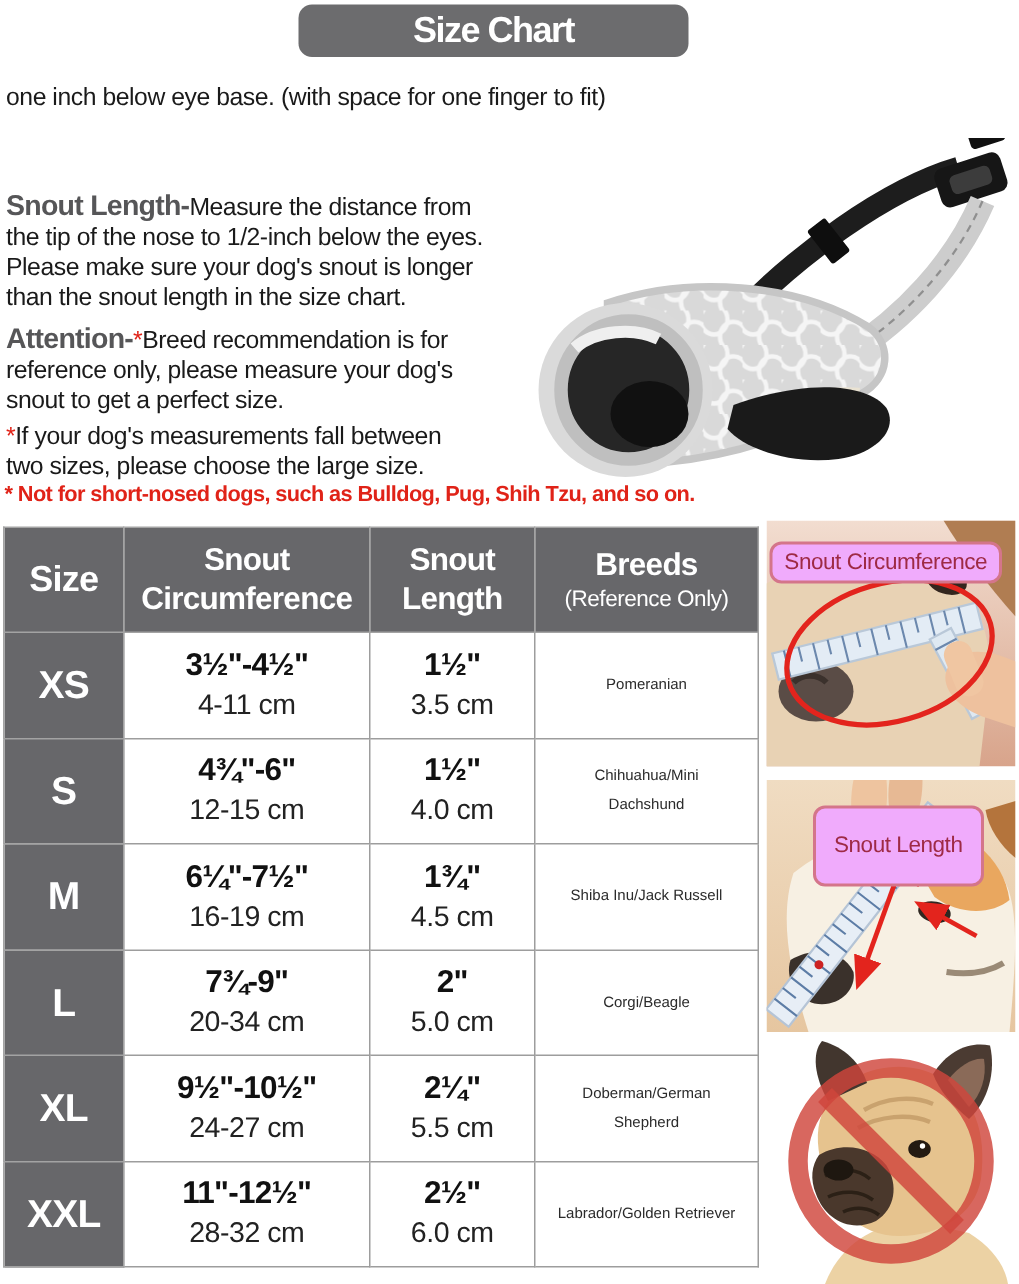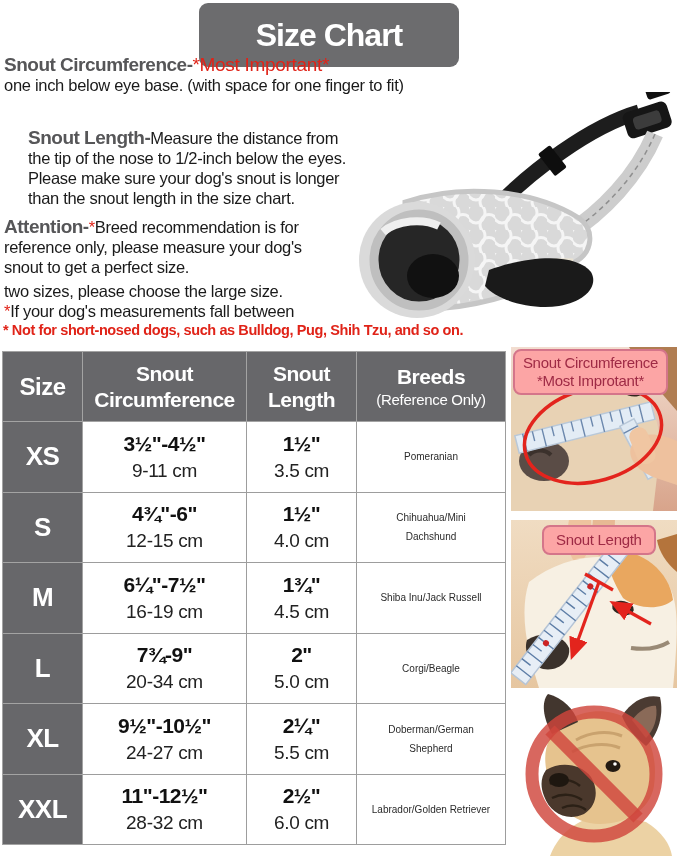--- a/index.html
+++ b/index.html
@@ -9,32 +9,32 @@
     --label-border-pink:#d4758a;
   }
   *{box-sizing:border-box;margin:0;padding:0;}
   html,body{background:#fff;}
   body{
     width:679px;height:856px;position:relative;overflow:hidden;
     font-family:"Liberation Sans",sans-serif;color:#171717;
   }
   
   .title-pill{
-    position:absolute;left:199px;top:3px;width:260px;height:64px;
+    position:absolute;left:199px;top:3px;width:260px;height:35px;
     background:#6c6c6e;border-radius:9px;
     display:flex;align-items:center;justify-content:center;
-    color:#fff;font-size:32px;font-weight:bold;letter-spacing:-1px;
+    color:#fff;font-size:24px;font-weight:bold;letter-spacing:-1px;
   }
   
   .sec{position:absolute;left:4px;font-size:16.5px;line-height:20px;letter-spacing:-0.3px;white-space:nowrap;color:#1a1a1a;}
   .sec .h{font-size:19px;font-weight:bold;color:#565658;letter-spacing:-0.5px;}
   .red{color:var(--accent-red);}
   .hl{font-size:19px;}
   #sec-circumference{top:55px;}
-  #sec-length{top:128px;margin-left:24px;}
+  #sec-length{top:128px;}
   #sec-attention{top:217px;}
   #sec-between{top:281px;}
   .warning-line{
     position:absolute;left:3px;top:322px;width:560px;white-space:nowrap;
     font-size:14.5px;font-weight:bold;letter-spacing:-0.4px;color:var(--accent-red);
   }
   
   table.size-table{
     position:absolute;left:2px;top:351px;width:503px;
     border-collapse:collapse;table-layout:fixed;
@@ -57,26 +57,26 @@
   .td-size{font-size:26px;font-weight:bold;letter-spacing:-0.5px;}
   .val-in{font-size:21px;font-weight:bold;letter-spacing:-0.5px;color:#111;margin-bottom:4px;}
   .val-cm{font-size:19px;color:#222;letter-spacing:-0.3px;}
   .td-breed{font-size:10px;line-height:19px;color:#2b2b2b;padding:0 14px;}
   
   .panel{position:absolute;overflow:hidden;}
   #panel-circ{left:511px;top:347px;width:166px;height:164px;}
   #panel-len{left:511px;top:520px;width:166px;height:168px;}
   #panel-no{left:514px;top:692px;width:165px;height:164px;}
   .panel-label{
-    position:absolute;background:#fca5a5;border:2px solid var(--label-border-pink);
+    position:absolute;background:#f0abfc;border:2px solid var(--label-border-pink);
     border-radius:8px;color:var(--label-maroon);text-align:center;
-    font-size:15px;line-height:18px;letter-spacing:-0.3px;
+    font-size:15px;line-height:18px;letter-spacing:-0.3px;margin-top:12px;
   }
   #label-circ{left:513px;top:349px;width:155px;padding:3px 0;}
-  #label-len{left:542px;top:525px;padding:4px 12px;}
+  #label-len{left:542px;top:525px;padding:16px 12px;}
   
   #muzzle-photo{position:absolute;left:339px;top:92px;width:340px;height:235px;}
 </style>
 </head>
 <body>
 
 <div class="title-pill">
   <span>Size Chart</span>
 </div>
 
@@ -118,23 +118,20 @@
   <g>
     <ellipse cx="78" cy="168" rx="58" ry="58" fill="#dadada"></ellipse>
     <ellipse cx="80" cy="168" rx="45" ry="46" fill="#262626"></ellipse>
     <ellipse cx="80" cy="168" rx="45" ry="46" fill="none" stroke="#bfbfbf" stroke-width="9"></ellipse>
     <path d="M44 140 C 58 128 84 126 100 134" stroke="#efefef" stroke-width="8" fill="none"></path>
     <ellipse cx="94" cy="184" rx="26" ry="22" fill="#111"></ellipse>
   </g>
 </svg>
 
 <div class="sec" id="sec-circumference">
-  <div>
-    <span class="h">Snout Circumference-</span><span class="red hl">*Most Important*</span>
-  </div>
   <div>one inch below eye base. (with space for one finger to fit)</div>
 </div>
 
 <div class="sec" id="sec-length">
   <div>
     <span class="h">Snout Length-</span><span>Measure the distance from</span>
   </div>
   <div>the tip of the nose to 1/2-inch below the eyes.</div>
   <div>Please make sure your dog's snout is longer</div>
   <div>than the snout length in the size chart.</div>
@@ -142,24 +139,24 @@
 
 <div class="sec" id="sec-attention">
   <div>
     <span class="h">Attention-</span><span class="red">*</span><span>Breed recommendation is for</span>
   </div>
   <div>reference only, please measure your dog's</div>
   <div>snout to get a perfect size.</div>
 </div>
 
 <div class="sec" id="sec-between">
-  <div>two sizes, please choose the large size.</div>
   <div>
     <span class="red">*</span><span>If your dog's measurements fall between</span>
   </div>
+  <div>two sizes, please choose the large size.</div>
 </div>
 
 <div class="warning-line">* Not for short-nosed dogs, such as Bulldog, Pug, Shih Tzu, and so on.</div>
 
 <table class="size-table">
   <colgroup>
       <col class="c-size">
       <col class="c-circ">
       <col class="c-len">
       <col class="c-breed">
@@ -179,21 +176,21 @@
         <div class="th-main">Breeds</div>
         <div class="th-note">(Reference Only)</div>
       </th>
     </tr>
   </thead>
   <tbody>
     <tr>
       <td class="gray td-size">XS</td>
       <td>
         <div class="val-in">3½"-4½"</div>
-        <div class="val-cm">9-11 cm</div>
+        <div class="val-cm">4-11 cm</div>
       </td>
       <td>
         <div class="val-in">1½"</div>
         <div class="val-cm">3.5 cm</div>
       </td>
       <td class="td-breed">Pomeranian</td>
     </tr>
     <tr>
       <td class="gray td-size">S</td>
       <td>
@@ -282,21 +279,20 @@
     </g>
   </g>
   <g>
     <path d="M166 94 C 140 82 124 88 120 100 C 116 112 128 126 148 132 L 166 138 Z" fill="#eec19e"></path>
     <rect x="122" y="80" width="19" height="38" rx="9" fill="#f0c6a2" transform="rotate(-22 131 99)"></rect>
   </g>
   <ellipse cx="82" cy="88" rx="70" ry="46" fill="none" stroke="#e3241d" stroke-width="3.5" transform="rotate(-16 82 88)"></ellipse>
 </svg>
 <div class="panel-label" id="label-circ">
   <div>Snout Circumference</div>
-  <div>*Most Improtant*</div>
 </div>
 
 <svg class="panel" id="panel-len" viewBox="0 0 166 168" aria-hidden="true">
   <defs>
     <linearGradient id="g2" x1="0" y1="0" x2="0" y2="1">
       <stop offset="0" stop-color="#f0dcc2"></stop>
         <stop offset="1" stop-color="#e6c6a0"></stop>
     </linearGradient>
     <marker id="arrow" markerWidth="8" markerHeight="8" refX="5" refY="3" orient="auto">
       <path d="M0 0 L7 3 L0 6 Z" fill="#e3241d"></path>

